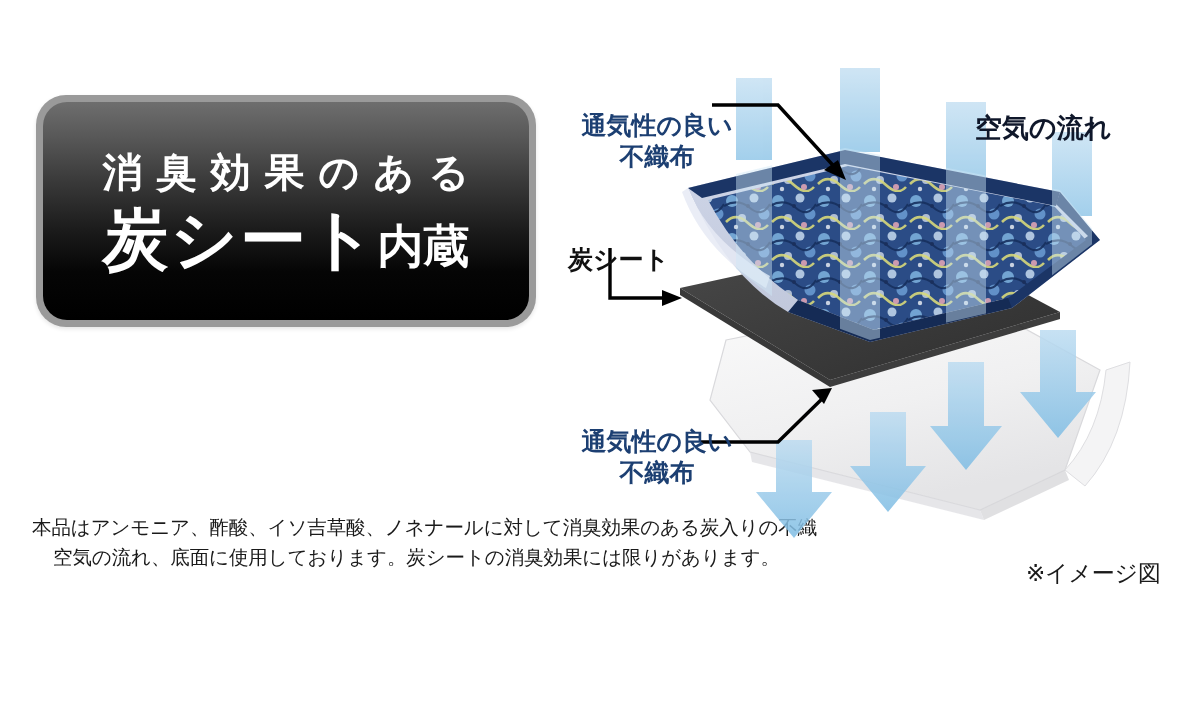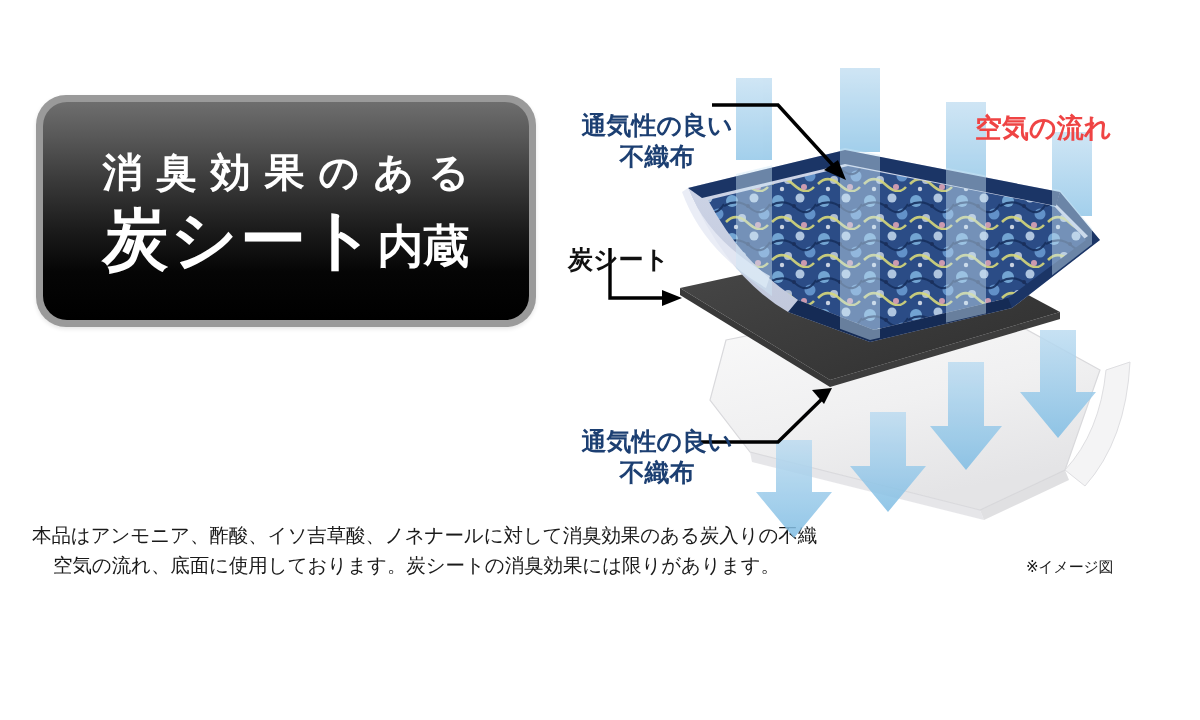--- a/index.html
+++ b/index.html
@@ -101,21 +101,21 @@
   #footnotes {
     position: absolute;
     left: 32px;
     top: 505px;
     width: 880px;
     font-size: 19.5px;
     line-height: 1.52;
     color: #1a1a1a;
     letter-spacing: -0.1px;
   }
-  .footnote { margin: 16px 0 2px 0; }
+  .footnote { margin: 8px 0 2px 0; }
   .footnote .cont { display: block; padding-left: 21px; }
 
   
   #diagram {
     position: absolute;
     left: 540px;
     top: 40px;
     width: 660px;
     height: 560px;
   }
@@ -143,29 +143,29 @@
   }
   #label-bottom-nonwoven {
     left: 22px; top: 362px;
     color: #1c3f72;
     font-size: 25px;
     text-align: center;
     width: 190px;
   }
   #label-airflow {
     left: 435px; top: 48px;
-    color: #ef4444;
+    color: #0f172a;
     font-size: 27px;
   }
 
   #image-note {
     position: absolute;
     left: 1026px;
     top: 558px;
-    font-size: 15px;
+    font-size: 23px;
     color: #1a1a1a;
     letter-spacing: -0.2px;
   }
 </style>
 </head>
 <body>
 
 <div id="left-column">
 
   <div id="badge">

